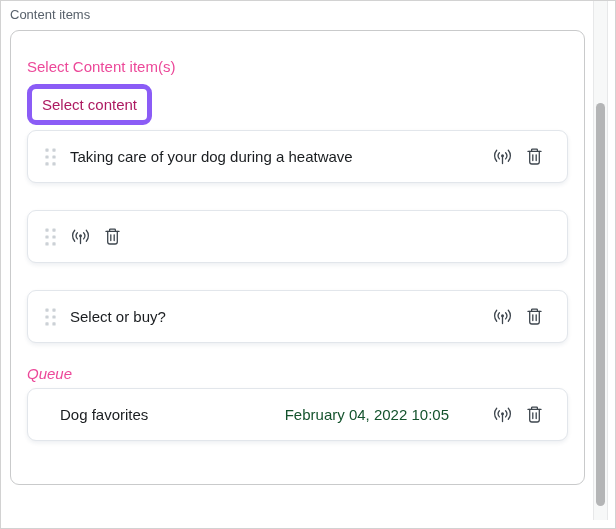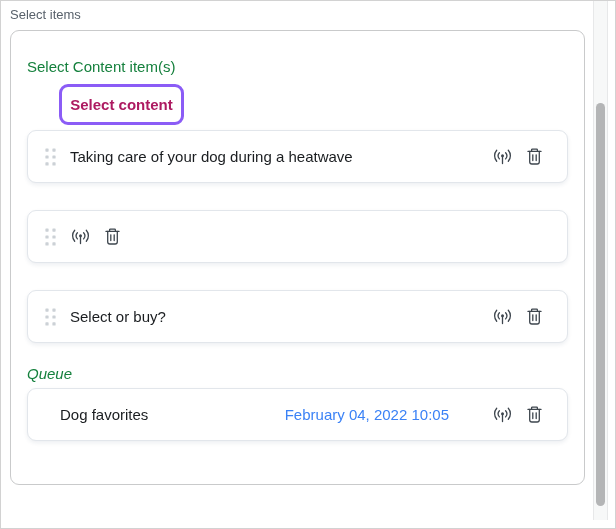--- a/index.html
+++ b/index.html
@@ -27,36 +27,35 @@
     left: 10px; top: 30px;
     width: 575px; height: 455px;
     background: #ffffff;
     border: 1px solid #c9cacb;
     border-radius: 9px;
     padding: 26px 16px 0 16px;
   }
   .section-label {
     display: block;
     font-size: 15px;
-    color: #15803d;
+    color: #ec4899;
     line-height: 19px;
   }
   .select-btn {
     display: inline-block;
     margin-top: 8px;
     width: 125px; height: 41px;
     background: #ffffff;
-    border: 3px solid #8b5cf6;
+    border: 5px solid #8b5cf6;
     border-radius: 9px;
     color: #ad1a61;
     font-family: inherit;
     font-size: 15px;
-    font-weight: 700;
+    font-weight: 400;
     cursor: pointer;
-    margin-left: 32px;
   }
   .now-showing-label { margin-top: 22px; }
   .queue-label { margin-top: 21px; font-style: italic; }
   .card-list {
     display: flex;
     flex-direction: column;
     gap: 27px;
     margin-top: 5px;
   }
   .item-card {
@@ -79,21 +78,21 @@
   }
   .item-title {
     font-size: 15px;
     color: #1a1d20;
     flex: 1 1 auto;
     white-space: nowrap;
     overflow: hidden;
   }
   .item-timestamp {
     font-size: 15px;
-    color: #3b82f6;
+    color: #14532d;
     margin-right: 43px;
     white-space: nowrap;
   }
   .icon-btn {
     background: none; border: none; padding: 0;
     cursor: pointer;
     display: flex; align-items: center; justify-content: center;
     flex: 0 0 auto;
   }
   .icon-btn + .icon-btn { margin-left: 13px; }
@@ -110,21 +109,21 @@
     left: 2px; top: 102px;
     width: 9px; height: 403px;
     background: #b4b5b6;
     border-radius: 5px;
   }
   svg { display: block; }
 </style>
 </head>
 <body>
 
-<div class="outer-label">Select items</div>
+<div class="outer-label">Content items</div>
 
 <div class="panel">
 
   <span class="section-label">Select Content item(s)</span>
 
   <button class="select-btn">Select content</button>
 
 
   <div class="card-list">
 

